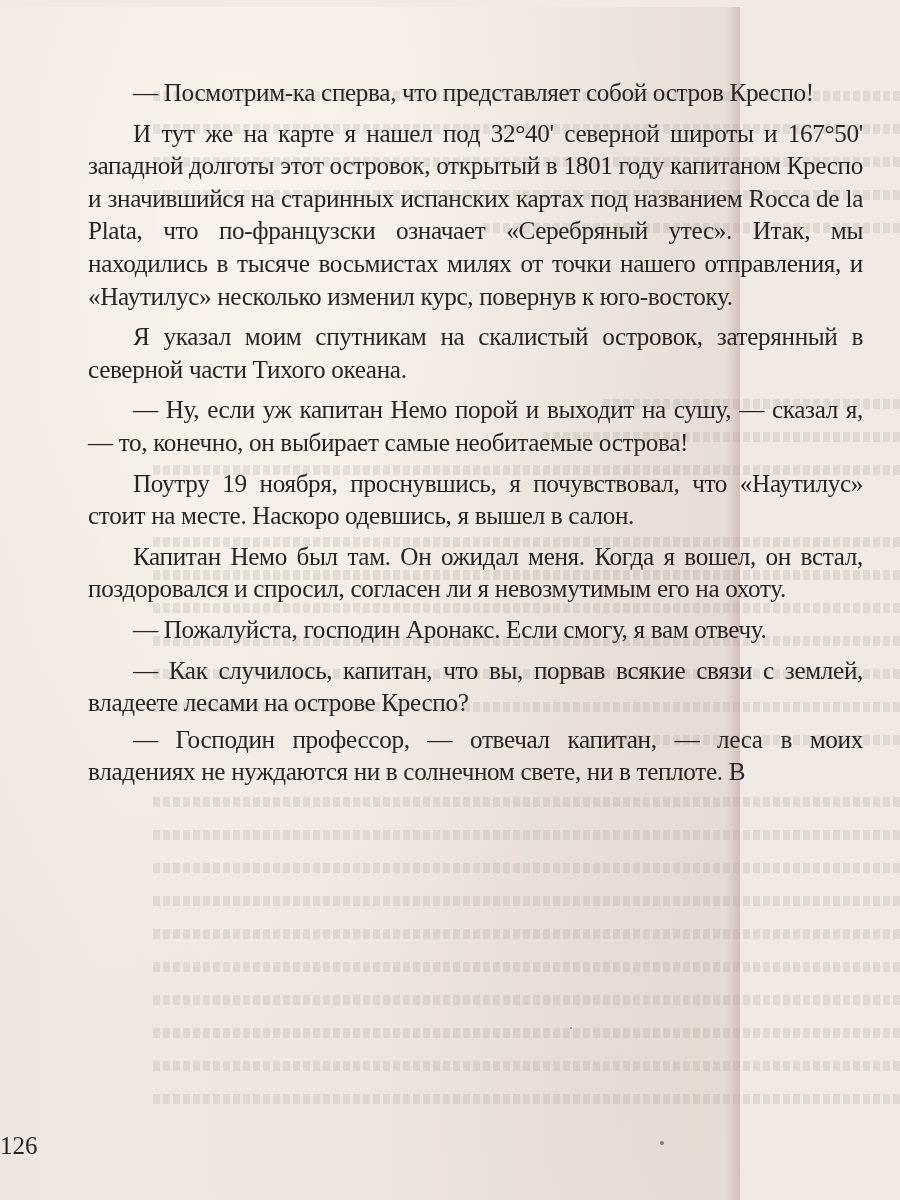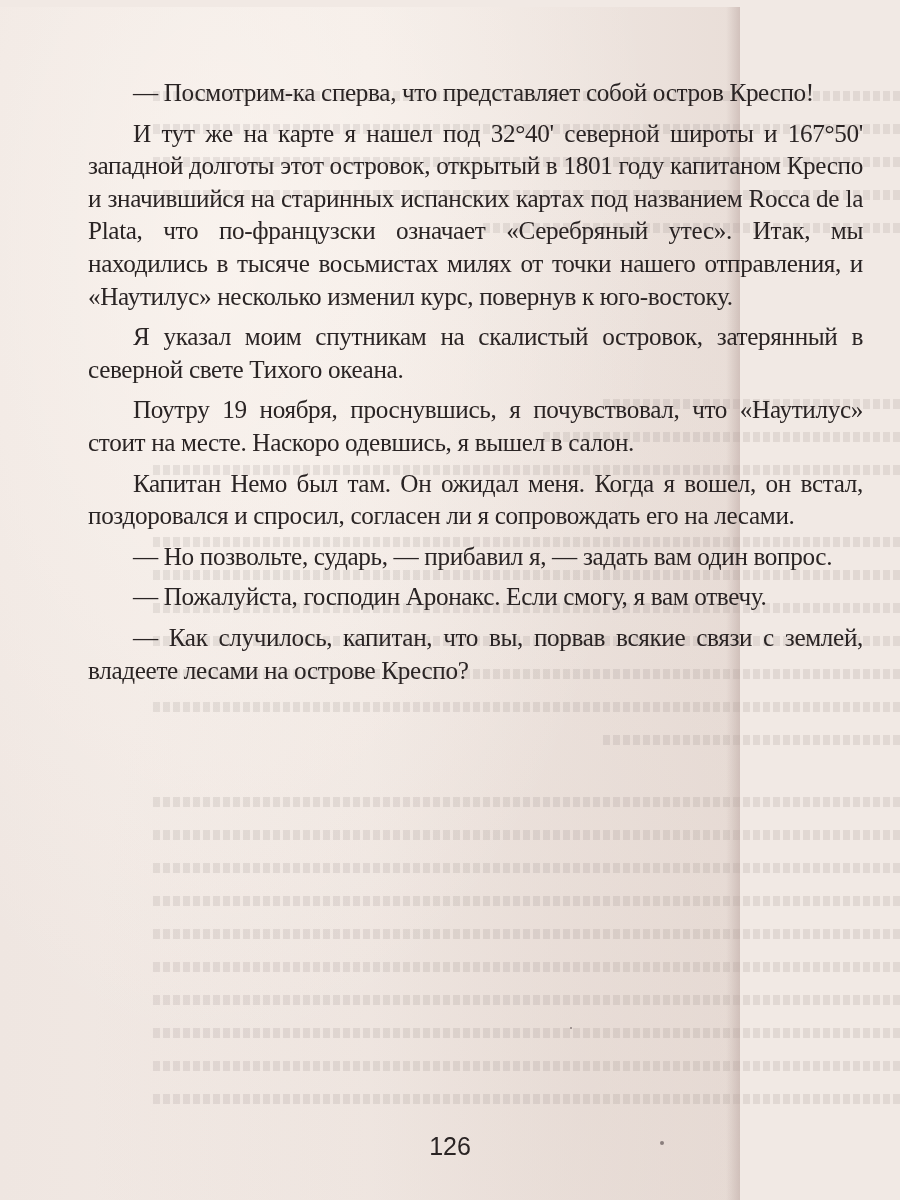--- a/index.html
+++ b/index.html
@@ -59,22 +59,22 @@
   .text-block p {
     margin: 0 0 8px 0;
     text-indent: 45px;
     hyphens: manual;
   }
   .page-number {
     position: absolute;
     left: 0;
     width: 900px;
     top: 1125px;
-    text-align: center;
-    font-family: Liberation Sans, sans-serif;
+    text-align: left;
+    font-family: Liberation Serif, serif;
     font-size: 25px;
     color: #2a2424;
   }
   .speck {
     position: absolute;
     width: 4px; height: 4px;
     border-radius: 50%;
     background: #8a7e7c;
   }
 </style>
@@ -107,25 +107,26 @@
     <div class="bl" style="top:988px"></div>
     <div class="bl" style="top:1021px"></div>
     <div class="bl" style="top:1054px"></div>
     <div class="bl" style="top:1087px"></div>
   </div>
   <div class="right-shadow"></div>
 
   <div class="text-block">
     <p>— Посмотрим-ка сперва, что представляет собой остров Креспо!</p>
     <p>И тут же на карте я нашел под 32°40' северной широты и 167°50' западной долготы этот островок, открытый в 1801 году капитаном Креспо и значившийся на старинных испанских картах под названием Rocca de la Plata, что по-французски означает «Серебряный утес». Итак, мы находились в тысяче восьмистах милях от точки нашего отправления, и «Наутилус» несколько изменил курс, повернув к юго-востоку.</p>
-    <p>Я указал моим спутникам на скалистый островок, затерянный в северной свете Тихого океана.</p>
+    <p>Я указал моим спутникам на скалистый островок, затерянный в северной части Тихого океана.</p>
+    <p>— Ну, если уж капитан Немо порой и выходит на сушу, — сказал я, — то, конечно, он выбирает самые необитаемые острова!</p>
     <p>Поутру 19 ноября, проснувшись, я почувствовал, что «Наутилус» стоит на месте. Наскоро одевшись, я вышел в салон.</p>
-    <p>Капитан Немо был там. Он ожидал меня. Когда я вошел, он встал, поздоровался и спросил, согласен ли я сопровождать его на лесами.</p>
-    <p>— Но позвольте, сударь, — прибавил я, — задать вам один вопрос.</p>
+    <p>Капитан Немо был там. Он ожидал меня. Когда я вошел, он встал, поздоровался и спросил, согласен ли я невозмутимым его на охоту.</p>
     <p style="margin-bottom:8px">— Пожалуйста, господин Аронакс. Если смогу, я вам отвечу.</p>
     <p style="margin-bottom:4px">— Как случилось, капитан, что вы, порвав всякие связи с землей, владеете лесами на острове Креспо?</p>
+    <p>— Господин профессор, — отвечал капитан, — леса в моих владениях не нуждаются ни в солнечном свете, ни в теплоте. В</p>
   </div>
 
   <div class="page-number">126</div>
 
   <div class="speck" style="left:660px;top:1134px"></div>
   <div class="speck" style="left:570px;top:1020px;width:2px;height:2px"></div>
 </div>
 
 </body></html>

